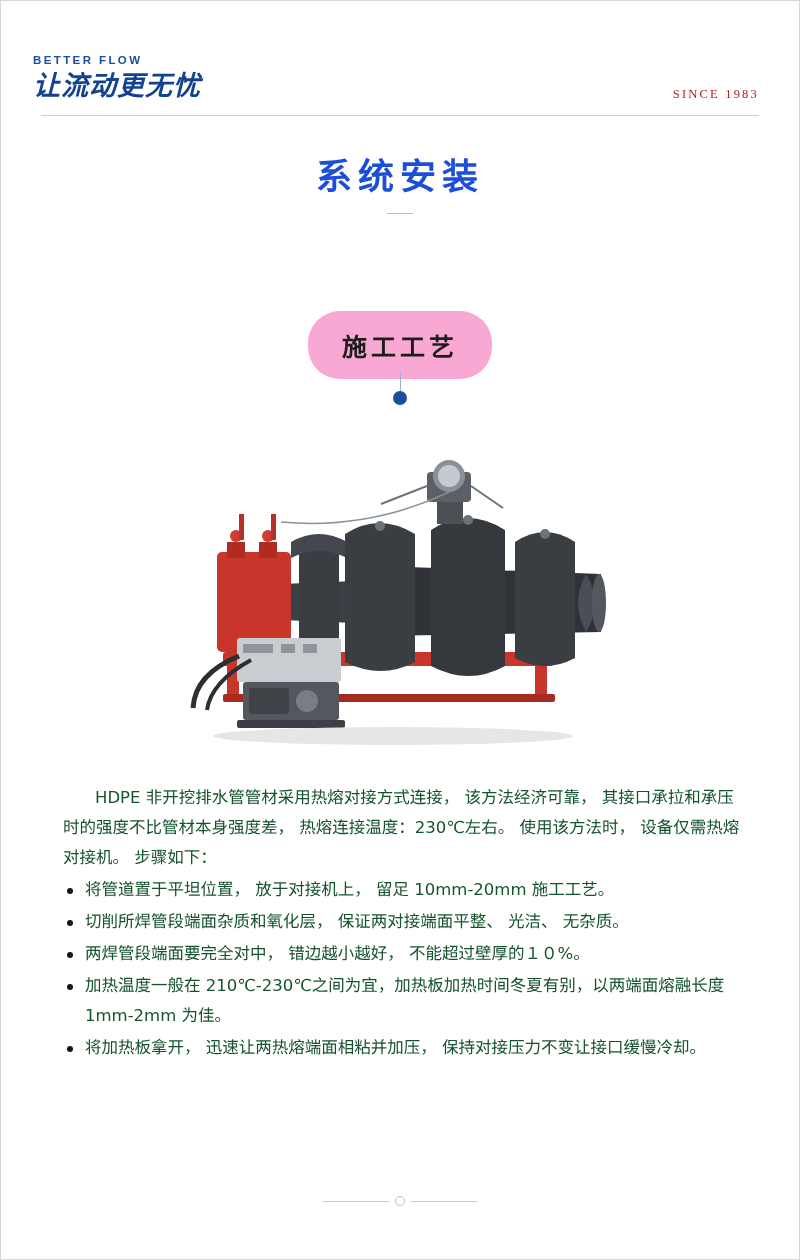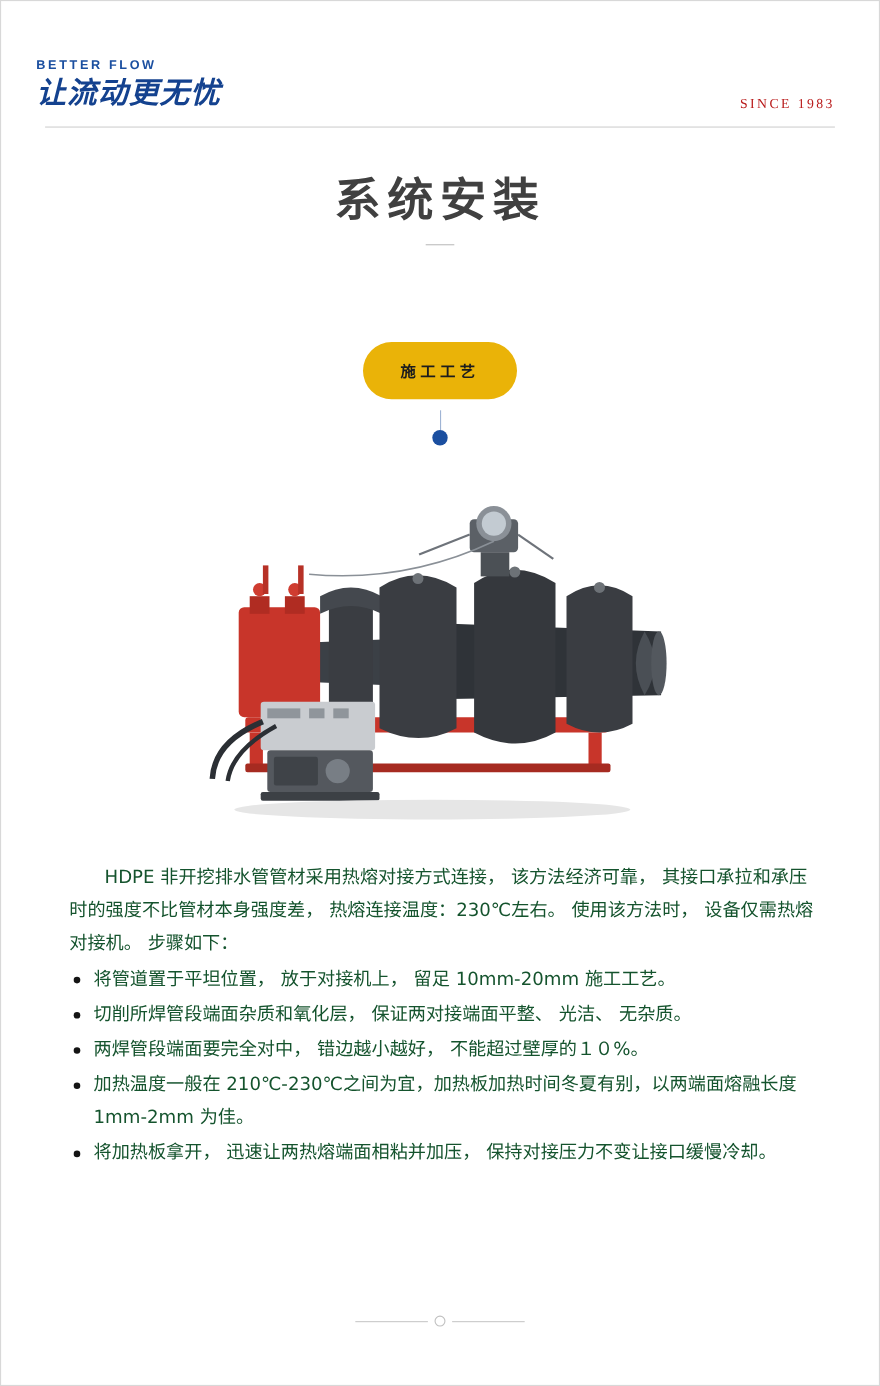--- a/index.html
+++ b/index.html
@@ -73,24 +73,24 @@
 
   
   .title-block {
     position: absolute;
     top: 146px;
     left: 0;
     right: 0;
     text-align: center;
   }
   .title-cn {
-    font-size: 42px;
+    font-size: 36px;
     font-weight: bold;
     letter-spacing: 6px;
-    color: #404040;
+    color: #1d4ed8;
     font-family: "DejaVu Sans", sans-serif;
   }
   .title-en {
     margin-top: 14px;
     font-size: 12.5px;
     letter-spacing: 1.8px;
     color: #6d6d6d;
   }
   .title-divider {
     margin: 14px auto 0;
@@ -102,24 +102,24 @@
   
   .pill-wrap {
     position: absolute;
     top: 310px;
     left: 0;
     right: 0;
     text-align: center;
   }
   .pill {
     display: inline-block;
-    background: #eab308;
+    background: #f9a8d4;
     border-radius: 32px;
     padding: 16px 34px;
-    font-size: 14px;
+    font-size: 25px;
     font-weight: bold;
     letter-spacing: 4px;
     color: #1d1d1d;
     font-family: "DejaVu Sans", sans-serif;
   }
   .pill-stem {
     position: absolute;
     top: 372px;
     left: 399px;
     width: 1px;

